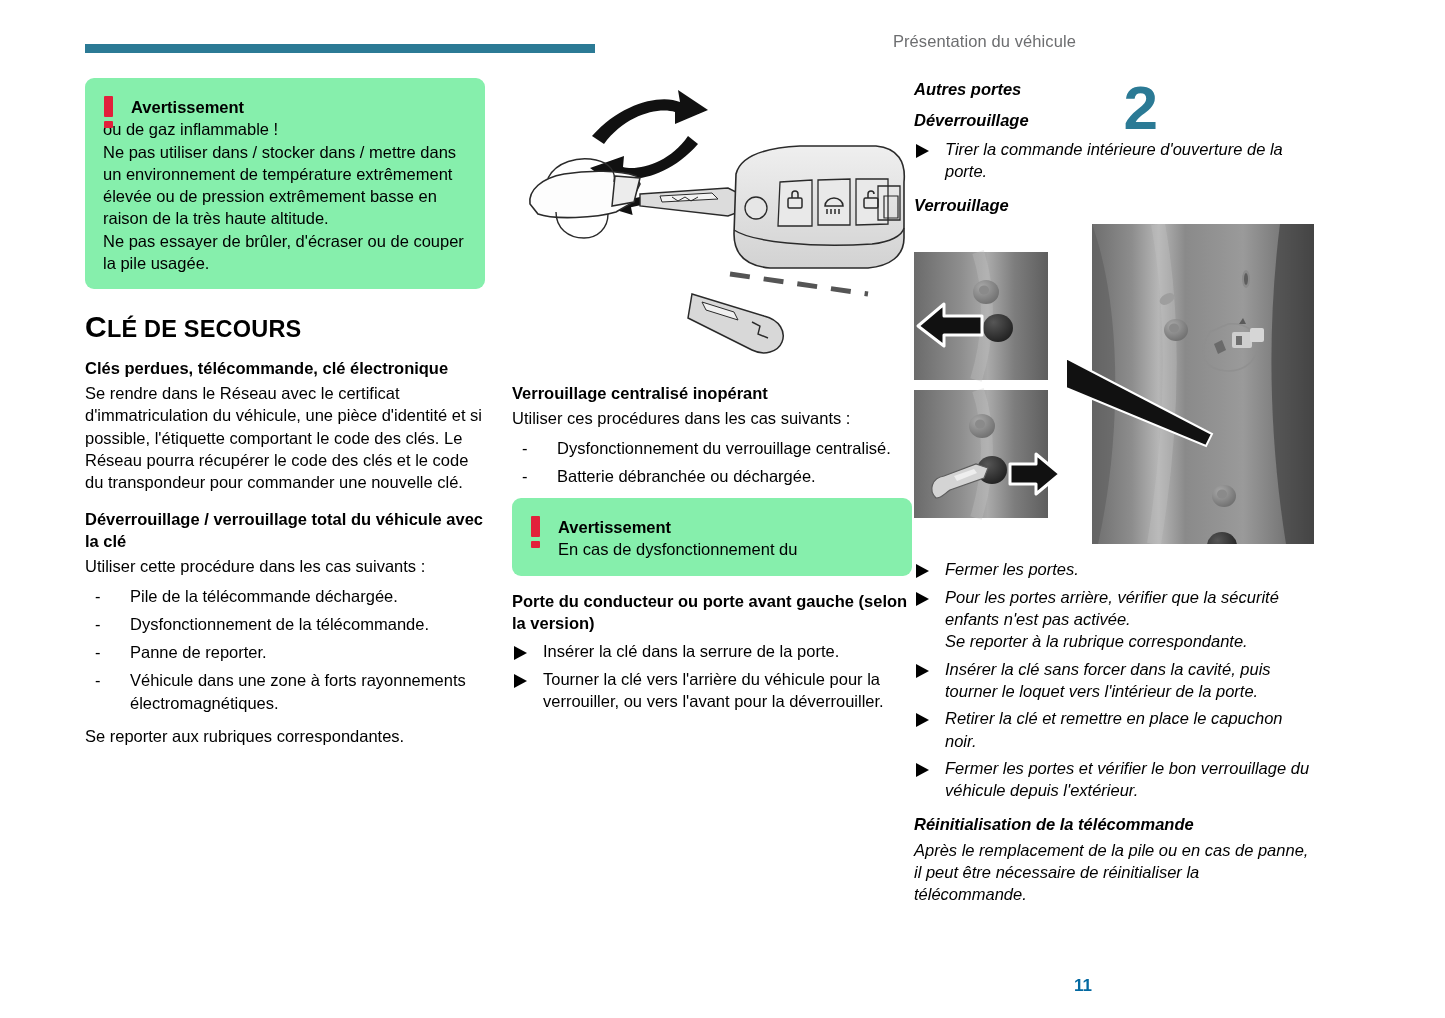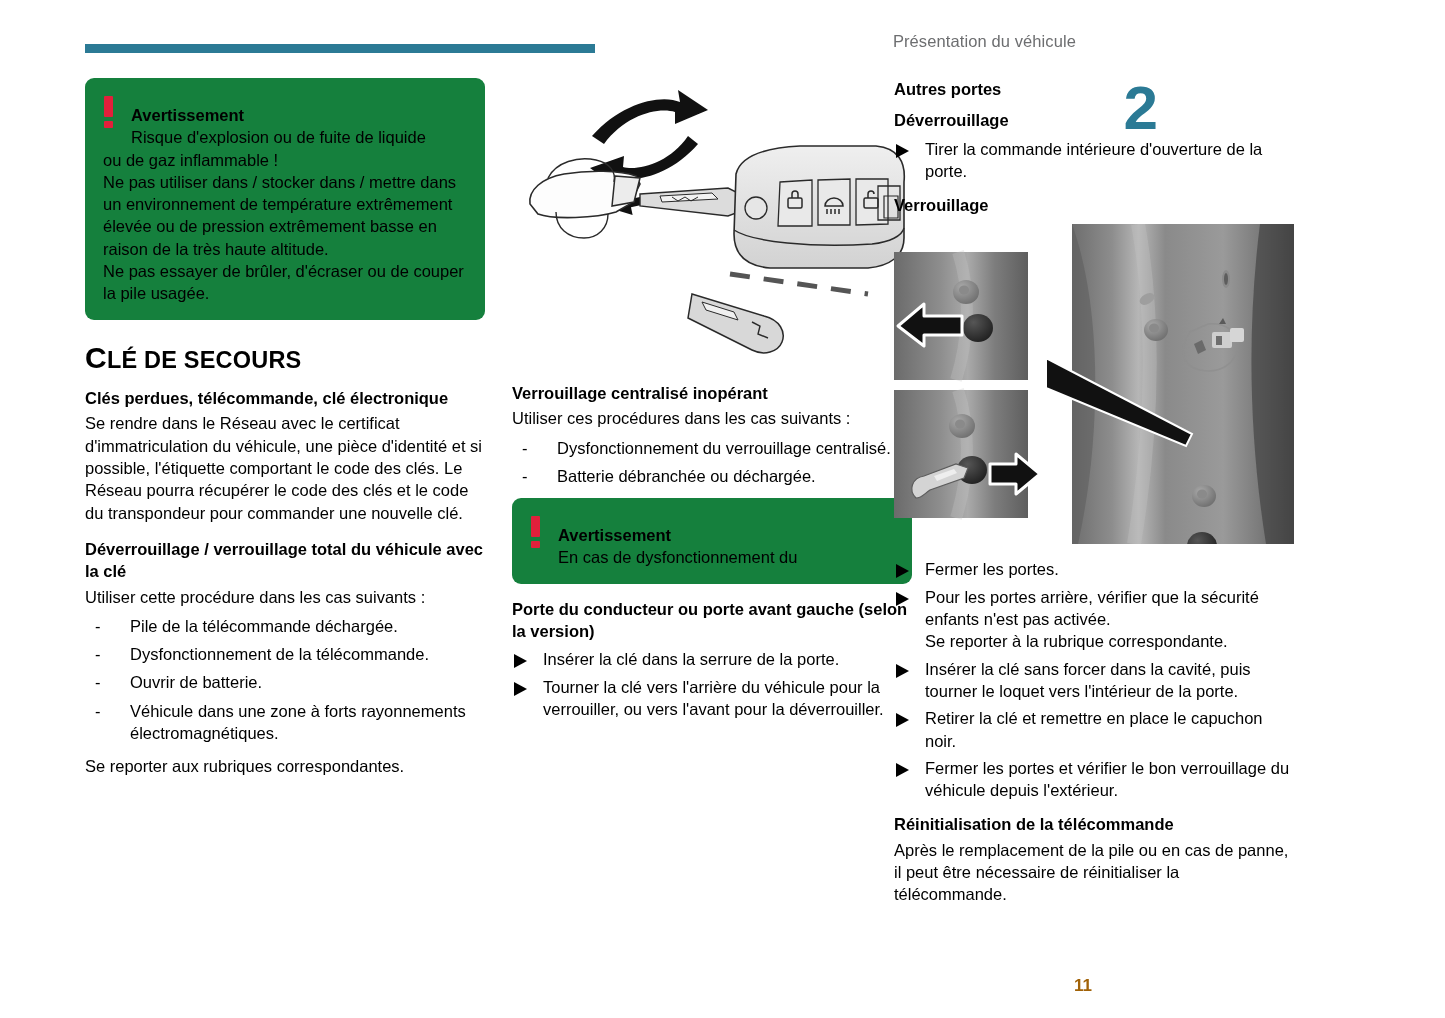--- a/index.html
+++ b/index.html
@@ -48,31 +48,31 @@
     color: #2b7a95;
     line-height: 1;
     letter-spacing: -1px;
   }
   .page-number {
     position: absolute;
     right: 90px;
     bottom: 22px;
     font-size: 17px;
     font-weight: bold;
-    color: #a16207;
+    color: #0369a1;
   }
 
   
   .col {
     position: absolute;
     top: 78px;
   }
   .col-left  { left: 85px;  width: 400px; }
   .col-mid   { left: 512px; width: 400px; }
-  .col-right { left: 894px; width: 400px; }
+  .col-right { left: 914px; width: 400px; font-style: italic; }
 
   
   .body-text {
     font-size: 16.5px;
     line-height: 22.3px;
     margin: 0 0 11px 0;
   }
   .body-text.tight { margin-bottom: 0; }
 
   h2.section-title {
@@ -143,23 +143,23 @@
     height: 0;
     border-left: 13px solid #000;
     border-top: 7.5px solid transparent;
     border-bottom: 7.5px solid transparent;
   }
   ul.arrow-list > li b { font-weight: bold; }
 
   
   .warning-box {
     position: relative;
-    background: #15803d;
+    background: #86efac;
     border-radius: 9px;
-    padding: 26px 18px 15px 18px;
+    padding: 18px 18px 15px 18px;
     margin: 0 0 10px 0;
   }
   .warn-bang {
     position: absolute;
     left: 19px;
     top: 18px;
     width: 9px;
     color: #e2203b;
     font-weight: bold;
     line-height: 1;
@@ -224,38 +224,37 @@
   <div class="page-number">11</div>
 
   <div class="col col-left">
 
     <div class="warning-box">
       <span class="warn-bang">
         <span class="bar"></span>
           <span class="dot"></span>
       </span>
       <div class="warn-title">Avertissement</div>
-      <div class="warn-first">Risque d'explosion ou de fuite de liquide</div>
       <div class="warn-body" style="white-space:pre-line">ou de gaz inflammable !
 Ne pas utiliser dans / stocker dans / mettre dans un environnement de température extrêmement élevée ou de pression extrêmement basse en raison de la très haute altitude.
 Ne pas essayer de brûler, d'écraser ou de couper la pile usagée.</div>
     </div>
 
     <h2 class="section-title"><span class="sc-first">C</span><span class="sc-rest">LÉ DE SECOURS</span></h2>
 
     <h3 class="sub-title first">Clés perdues, télécommande, clé électronique</h3>
     <p class="body-text">Se rendre dans le Réseau avec le certificat d'immatriculation du véhicule, une pièce d'identité et si possible, l'étiquette comportant le code des clés. Le Réseau pourra récupérer le code des clés et le code du transpondeur pour commander une nouvelle clé.</p>
 
     <h3 class="sub-title">Déverrouillage / verrouillage total du véhicule avec la clé</h3>
     <p class="body-text tight">Utiliser cette procédure dans les cas suivants :</p>
 
     <ul class="dash-list">
       <li>Pile de la télécommande déchargée.</li>
       <li>Dysfonctionnement de la télécommande.</li>
-      <li>Ouvrir de batterie.</li>
+      <li>Panne de reporter.</li>
       <li>Véhicule dans une zone à forts rayonnements électromagnétiques.</li>
     </ul>
 
     <p class="body-text">Se reporter aux rubriques correspondantes.</p>
   </div>
 
   <div class="col col-mid">
 
     <div class="key-figure">
       <svg width="400" height="290" viewBox="0 0 400 290" xmlns="http://www.w3.org/2000/svg">

